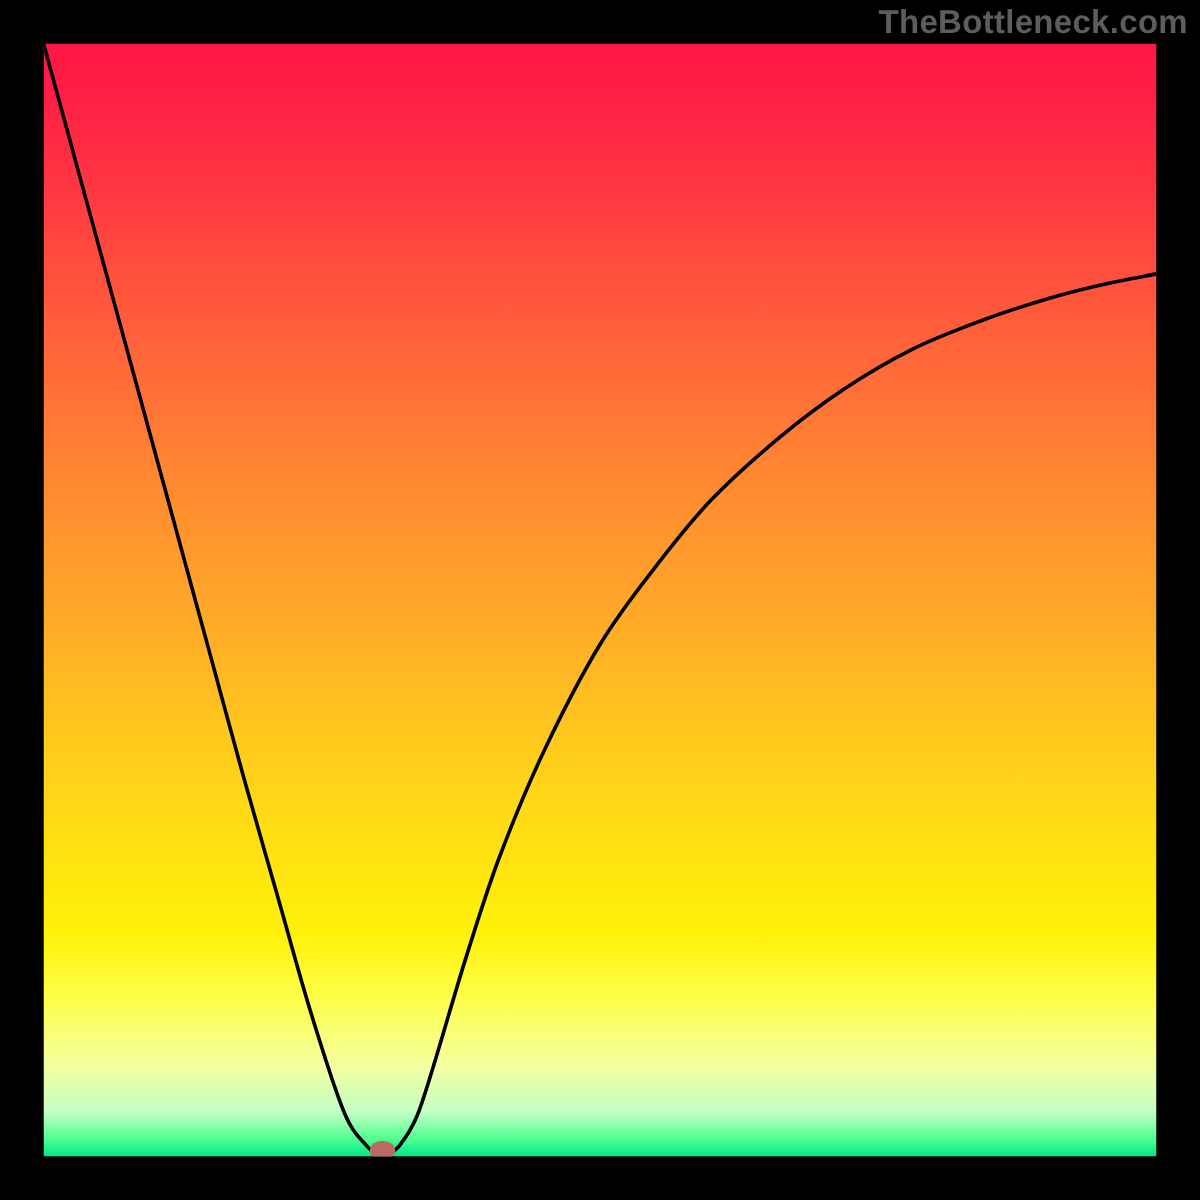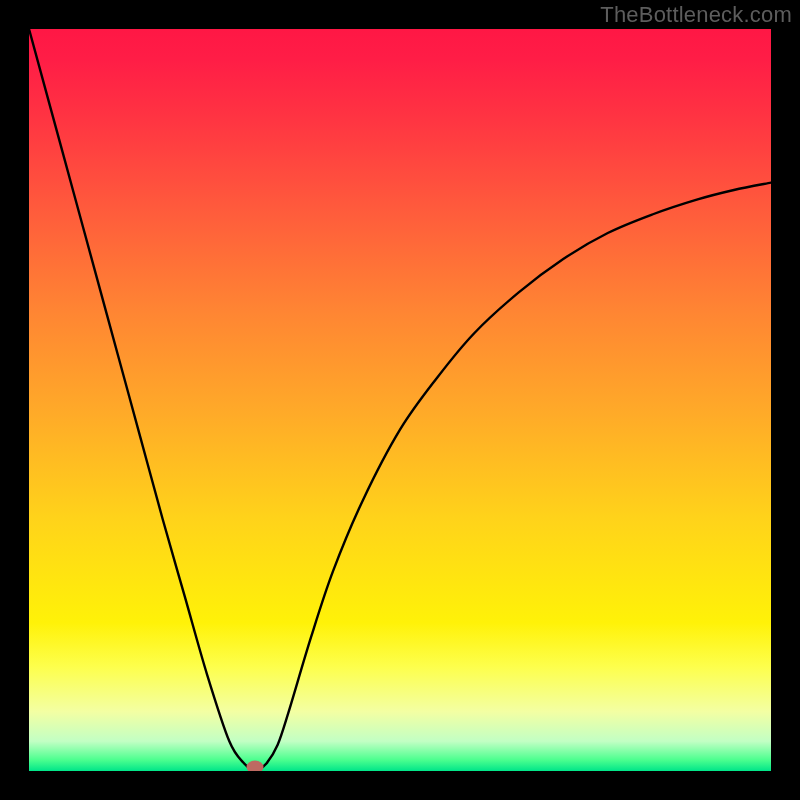--- a/index.html
+++ b/index.html
@@ -17,21 +17,21 @@
     width: 800px;
     height: 800px;
     background: #000;
   }
   .watermark {
     position: absolute;
     top: 2px;
     right: 8px;
     color: #5d5d5d;
     font-size: 22px;
-    font-weight: 400;
+    font-weight: 700;
     letter-spacing: 0.2px;
     z-index: 40;
   }
   .plot-clip {
     position: absolute;
     left: 29px;
     top: 29px;
     width: 742px;
     height: 742px;
     overflow: hidden;

